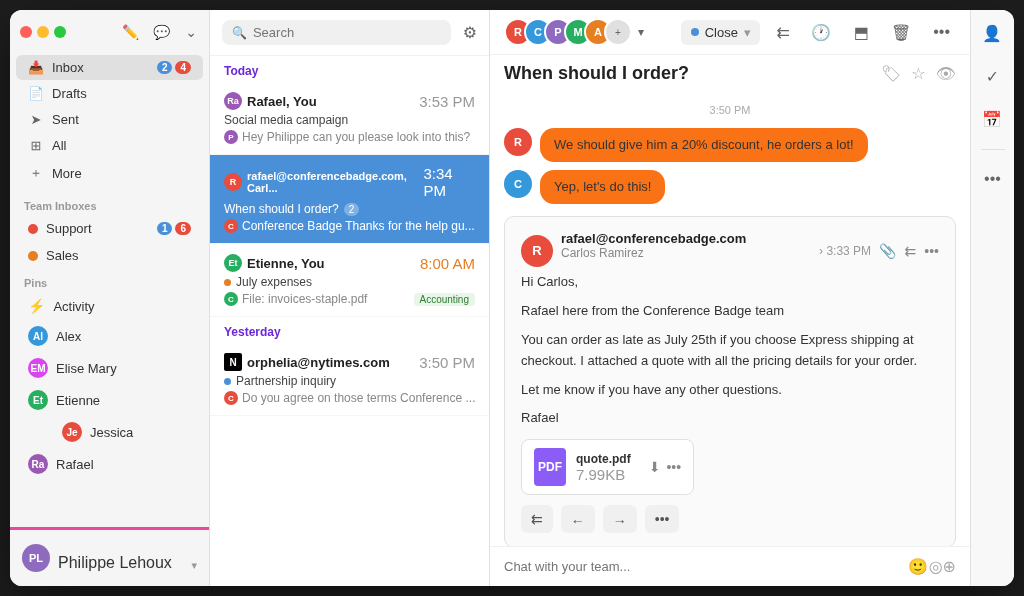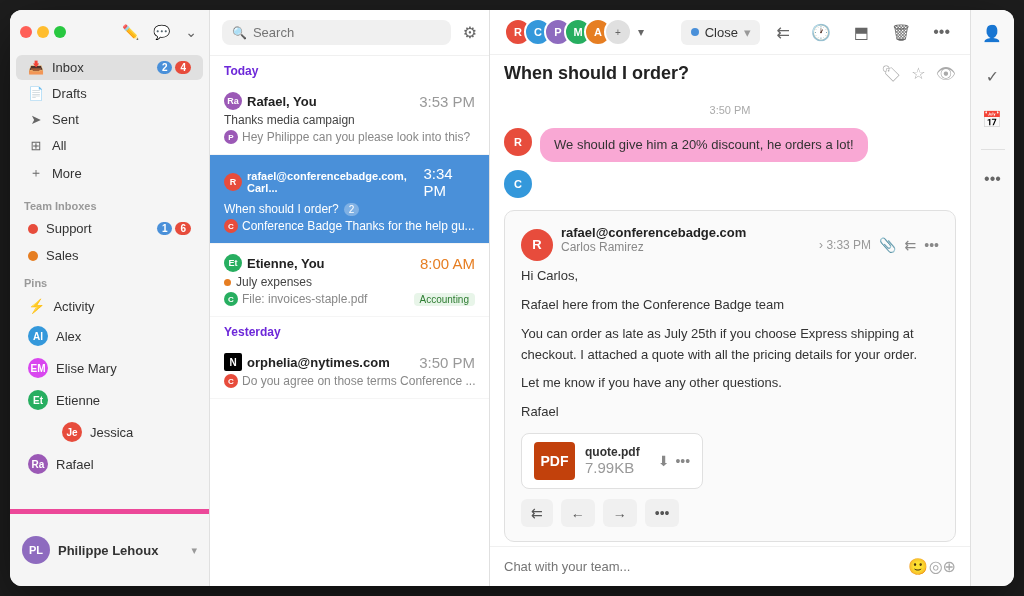--- a/index.html
+++ b/index.html
@@ -128,40 +128,40 @@
       font-size: 10px;
       display: flex;
       align-items: center;
       justify-content: center;
       color: white;
       font-weight: 600;
     }
     .activity-icon { color: #f39c12; font-size: 14px; }
     .sidebar-bottom {
       margin-top: auto;
-      padding: 22px 12px;
-      border-top: 5px solid #ec4899;
-      display: flex;
-      align-items: center;
+      padding: 14px 12px;
+      border-top: 3px solid #ec4899;
+      display: flex;
+      align-items: flex-end;
       gap: 8px;
       cursor: pointer;
     }
     .user-avatar {
       width: 28px;
       height: 28px;
       border-radius: 50%;
       background: #8e6bbf;
       display: flex;
       align-items: center;
       justify-content: center;
       color: white;
       font-size: 11px;
       font-weight: 600;
     }
-    .user-name { font-size: 13px; color: #333; font-weight: 700; }
+    .user-name { font-size: 16px; color: #333; font-weight: 400; }
     .chevron-down { margin-left: auto; color: #999; font-size: 11px; }
 
     
     .mail-list {
       width: 280px;
       background: #ffffff;
       border-right: 1px solid #e0e0e0;
       display: flex;
       flex-direction: column;
       flex-shrink: 0;
@@ -396,21 +396,21 @@
       border-radius: 50%;
       flex-shrink: 0;
       display: flex;
       align-items: center;
       justify-content: center;
       font-size: 11px;
       color: white;
       font-weight: 600;
     }
     .bubble {
-      background: #f9a8d4;
+      background: #f97316;
       border-radius: 14px;
       padding: 8px 14px;
       font-size: 13px;
       color: #333;
       max-width: 380px;
       line-height: 1.4;
     }
     
     .email-card {
       border: 1px solid #e0e0e0;
@@ -454,29 +454,29 @@
       align-items: center;
       gap: 10px;
       border: 1px solid #e0e0e0;
       border-radius: 8px;
       padding: 8px 12px;
       margin-top: 10px;
       background: #fff;
       width: fit-content;
     }
     .pdf-icon {
-      width: 41px;
+      width: 32px;
       height: 38px;
-      background: #c2410c;
+      background: #8b5cf6;
       border-radius: 4px;
       display: flex;
       align-items: center;
       justify-content: center;
       color: white;
-      font-size: 14px;
+      font-size: 12px;
       font-weight: 700;
     }
     .attachment-info { font-size: 12px; }
     .attachment-name { font-weight: 600; color: #333; }
     .attachment-size { color: #999; font-size: 15px; }
     .attachment-actions { display: flex; gap: 6px; margin-left: 8px; }
     .att-btn { background: none; border: none; cursor: pointer; color: #888; font-size: 14px; }
     .email-reply-actions {
       display: flex;
       align-items: center;
@@ -644,21 +644,21 @@
 
     <div class="mail-item">
       <div class="mail-item-header">
         <div class="mail-sender">
           <div class="sender-avatar-small" style="background:#9b59b6;">Ra</div>
           <span>Rafael, You</span>
         </div>
         <span class="mail-time">3:53 PM</span>
       </div>
       <div class="mail-subject">
-        <span>Thanks media campaign</span>
+        <span>Social media campaign</span>
       </div>
       <div class="mail-preview">
         <div class="sender-avatar-small" style="background:#9b59b6;width:14px;height:14px;font-size:8px;">P</div>
         <span>Hey Philippe can you please look into this?</span>
       </div>
     </div>
 
     <div class="mail-item selected">
       <div class="mail-item-header">
         <div class="mail-sender">
@@ -698,20 +698,24 @@
 
     <div class="mail-section-label">Yesterday</div>
 
     <div class="mail-item">
       <div class="mail-item-header">
         <div class="mail-sender">
           <div class="nyt-logo">N</div>
           <span>orphelia@nytimes.com</span>
         </div>
         <span class="mail-time">3:50 PM</span>
+      </div>
+      <div class="mail-subject">
+        <div class="unread-dot"></div>
+        <span>Partnership inquiry</span>
       </div>
       <div class="mail-preview">
         <div class="sender-avatar-small" style="background:#e74c3c;width:14px;height:14px;font-size:8px;">C</div>
         <span>Do you agree on those terms Conference ...</span>
       </div>
     </div>
   </div>
 
   <div class="main-content">
     <div class="main-header">
@@ -749,20 +753,21 @@
     <div class="messages-area">
       <div class="time-label">3:50 PM</div>
 
       <div class="message-bubble-row">
         <div class="msg-avatar" style="background:#e74c3c;">R</div>
         <div class="bubble">We should give him a 20% discount, he orders a lot!</div>
       </div>
 
       <div class="message-bubble-row">
         <div class="msg-avatar" style="background:#3498db;">C</div>
+        <div class="bubble">Yep, let's do this!</div>
       </div>
 
       <div class="email-card">
         <div class="email-card-header">
           <div style="display:flex;align-items:center;gap:8px;">
             <div class="msg-avatar" style="background:#e74c3c;width:32px;height:32px;font-size:13px;">R</div>
             <div>
               <div class="email-from">rafael@conferencebadge.com</div>
               <div class="email-from-sub">
                 <span>Carlos Ramirez</span>

